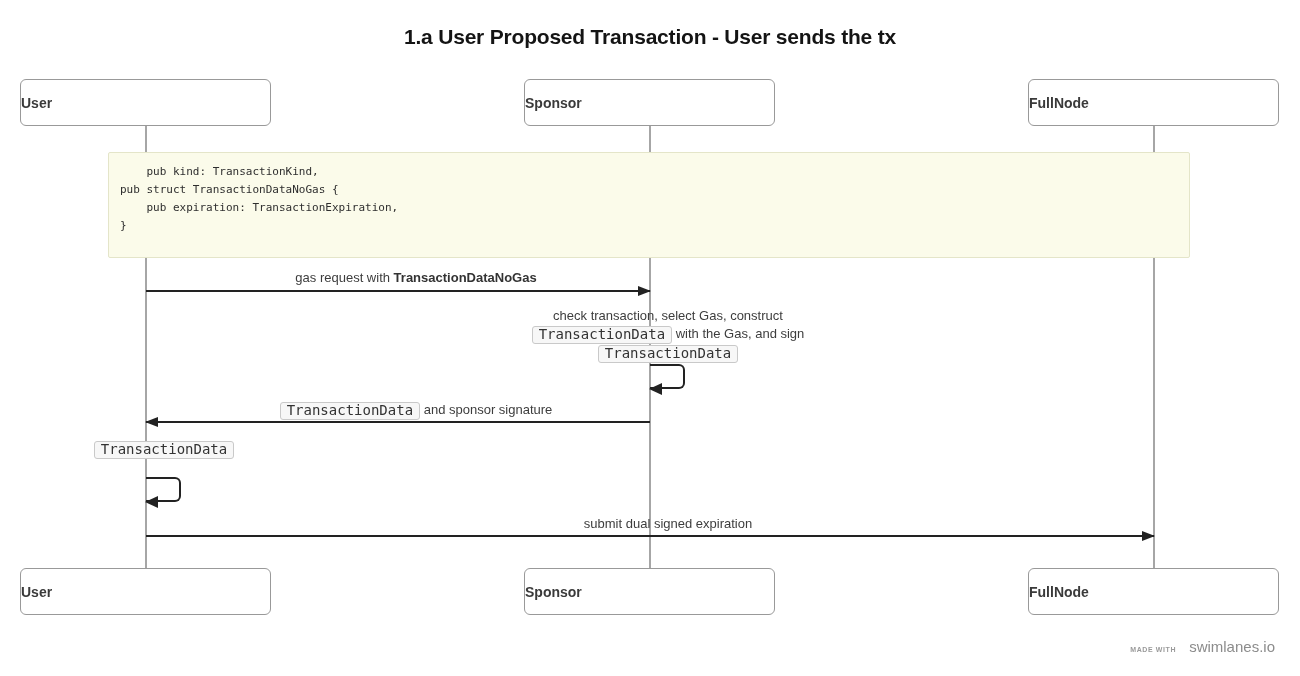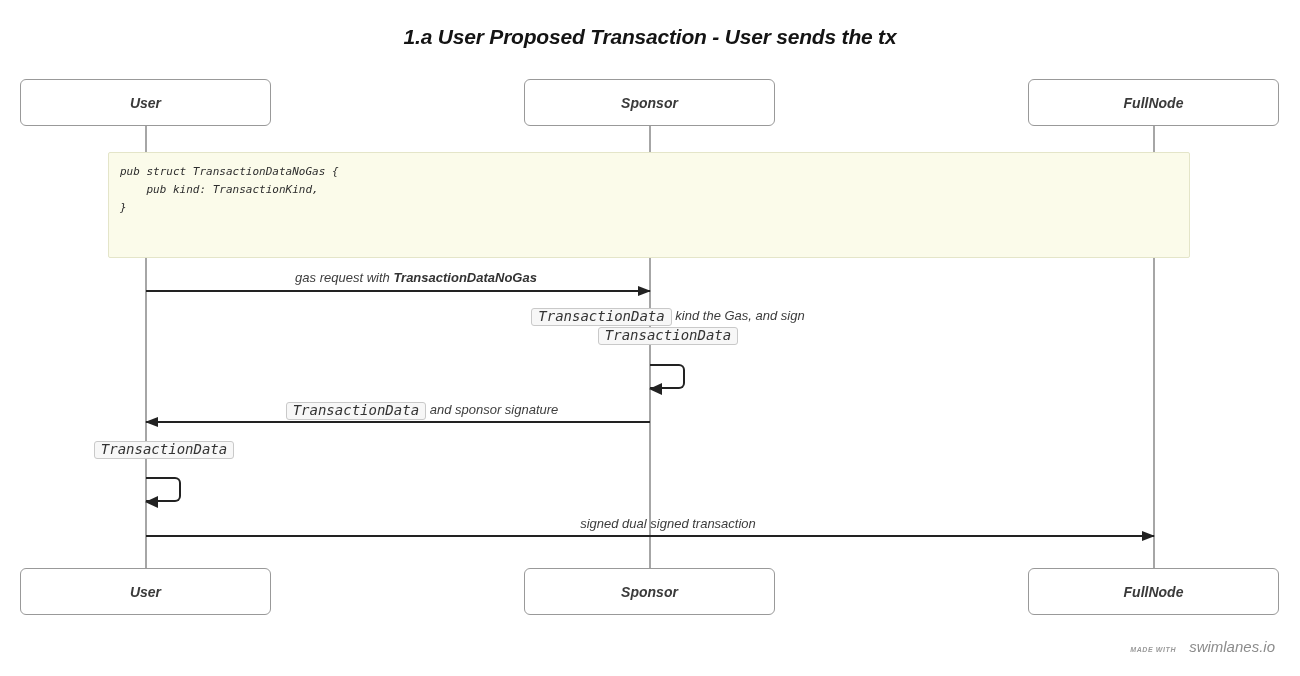--- a/index.html
+++ b/index.html
@@ -1,15 +1,15 @@
 <!DOCTYPE html>
 <html><head>
 <meta charset="utf-8">
 <style>
-  * { margin: 0; padding: 0; box-sizing: border-box; font-style: italic; }
+  * { margin: 0; padding: 0; box-sizing: border-box; }
   html, body { background: #ffffff; }
   body {
     width: 1300px; height: 676px;
     font-family: "Liberation Sans", sans-serif;
     position: relative; overflow: hidden;
     color: #3d3d3d;
   }
   .diagram { position: absolute; inset: 0; }
 
   .title {
@@ -19,21 +19,21 @@
   }
 
   .lifeline {
     position: absolute; width: 2px; top: 125px; height: 443px;
     background: #a6a6a6;
   }
 
   .actor-box {
     position: absolute; width: 251px; height: 47px;
     background: #ffffff; border: 1.5px solid #999999; border-radius: 6px;
-    display: flex; align-items: center; justify-content: center;
+    display: flex; align-items: center; justify-content: flex-start;
     font-size: 14px; font-weight: 700; color: #3a3a3a;
   }
 
   .note {
     position: absolute; left: 108px; top: 152px; width: 1082px; height: 106px;
     background: #fbfbea; border: 1px solid #e4e5c9; border-radius: 2px;
     padding: 10px 0 0 11px;
   }
   .note .code-line {
     font-family: "DejaVu Sans Mono", "Liberation Mono", monospace;
@@ -93,56 +93,58 @@
     <span>User</span>
   </div>
   <div class="actor-box" style="left:524px; top:79px">
     <span>Sponsor</span>
   </div>
   <div class="actor-box" style="left:1028px; top:79px">
     <span>FullNode</span>
   </div>
 
   <div class="note">
+    <div class="code-line">    pub kind: TransactionKind,</div>
     <div class="code-line">pub struct TransactionDataNoGas {</div>
-    <div class="code-line">    pub kind: TransactionKind,</div>
+    <div class="code-line">    pub expiration: TransactionExpiration,</div>
     <div class="code-line">}</div>
   </div>
 
   <div class="msg-label" style="left:146px; top:269px; width:504px">
     <span>gas request with </span><b>TransactionDataNoGas</b>
   </div>
   <div class="line" style="left:146px; top:290px; width:504px">
     <i class="head right"></i>
   </div>
 
   <div class="msg-label" style="left:450px; top:307px; width:400px">
-    <div><span class="chip">TransactionData</span> <span>kind the Gas, and sign</span></div>
+    <div><span>check transaction, select Gas, construct</span></div>
+    <div><span class="chip">TransactionData</span> <span>with the Gas, and sign</span></div>
     <div><span class="chip">TransactionData</span></div>
   </div>
   <div class="self-loop" style="left:650px; top:364px">
     <i class="loop-head"></i>
   </div>
 
-  <div class="msg-label" style="left:152px; top:401px; width:504px">
+  <div class="msg-label" style="left:146px; top:401px; width:504px">
     <span class="chip">TransactionData</span> <span>and sponsor signature</span>
   </div>
   <div class="line" style="left:146px; top:421px; width:504px">
     <i class="head left"></i>
   </div>
 
   <div class="msg-label" style="left:0px; top:440px; width:292px">
     <div><span class="chip">TransactionData</span></div>
   </div>
   <div class="self-loop" style="left:146px; top:477px">
     <i class="loop-head"></i>
   </div>
 
   <div class="msg-label" style="left:146px; top:515px; width:1008px">
-    <span>signed dual signed transaction</span>
+    <span>submit dual signed expiration</span>
   </div>
   <div class="line" style="left:146px; top:535px; width:1008px">
     <i class="head right"></i>
   </div>
 
   <div class="actor-box" style="left:20px; top:568px">
     <span>User</span>
   </div>
   <div class="actor-box" style="left:524px; top:568px">
     <span>Sponsor</span>

